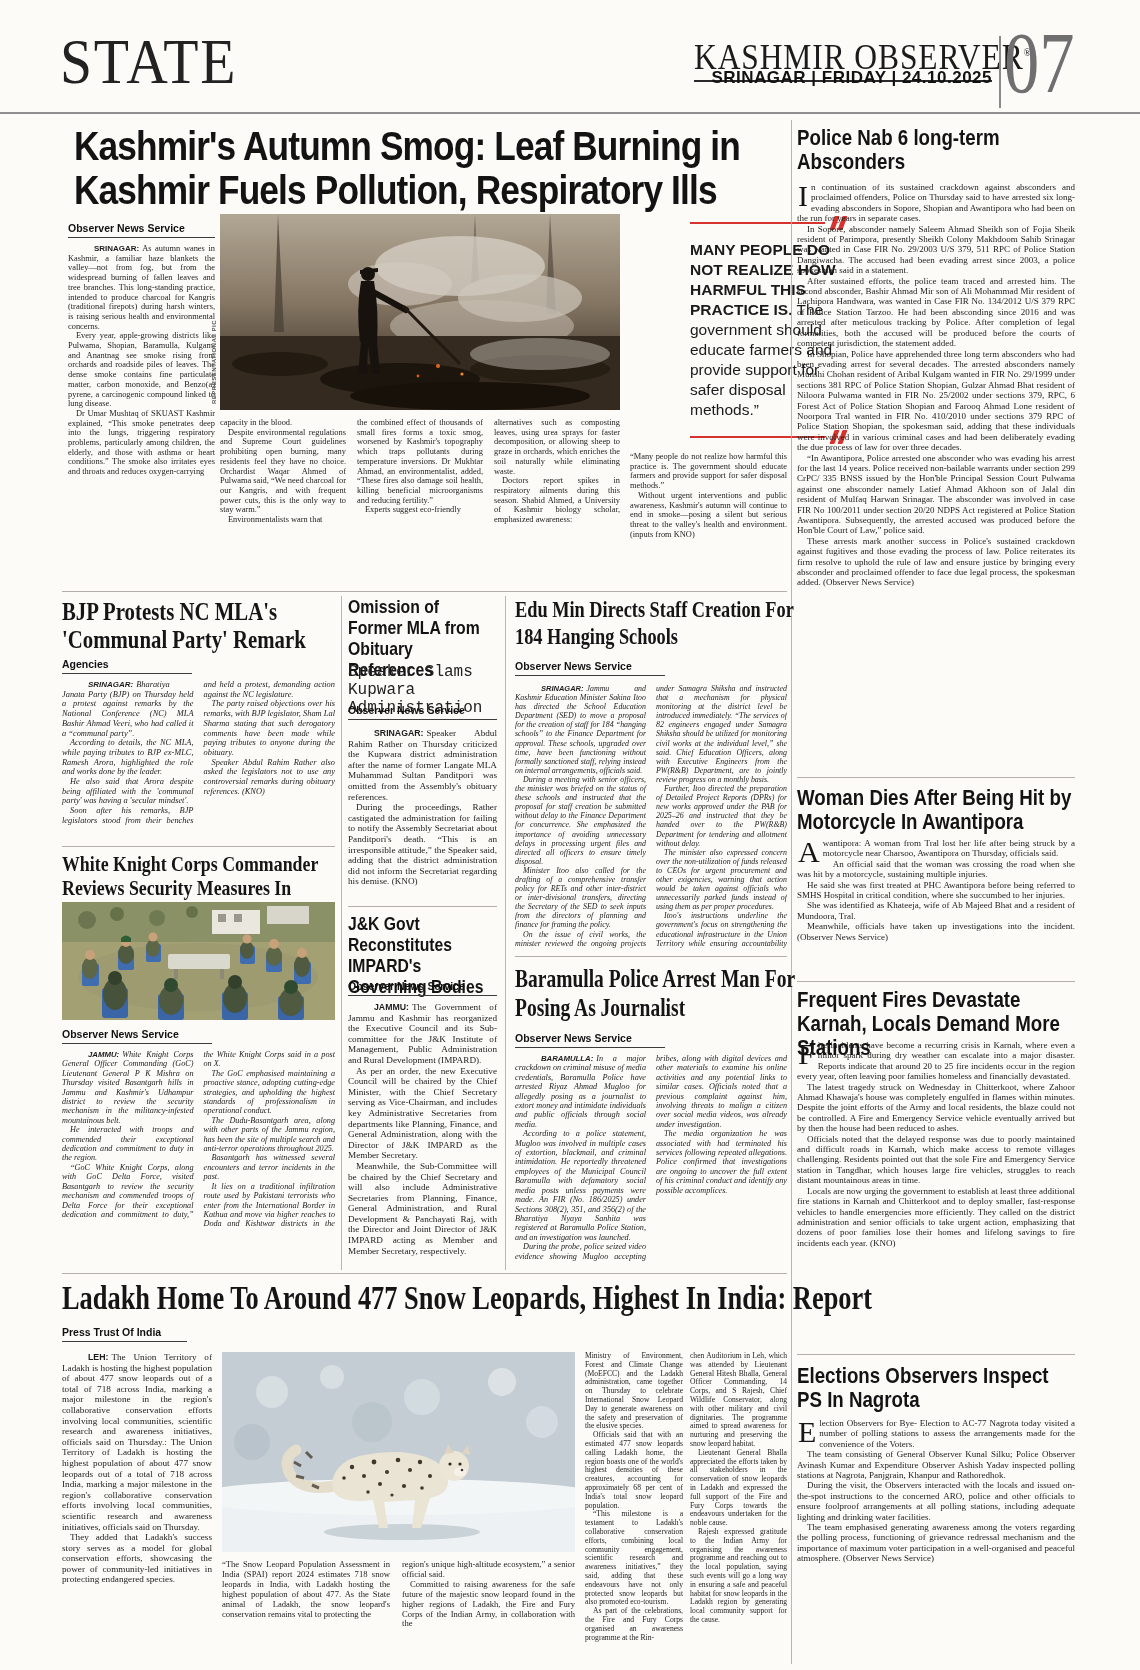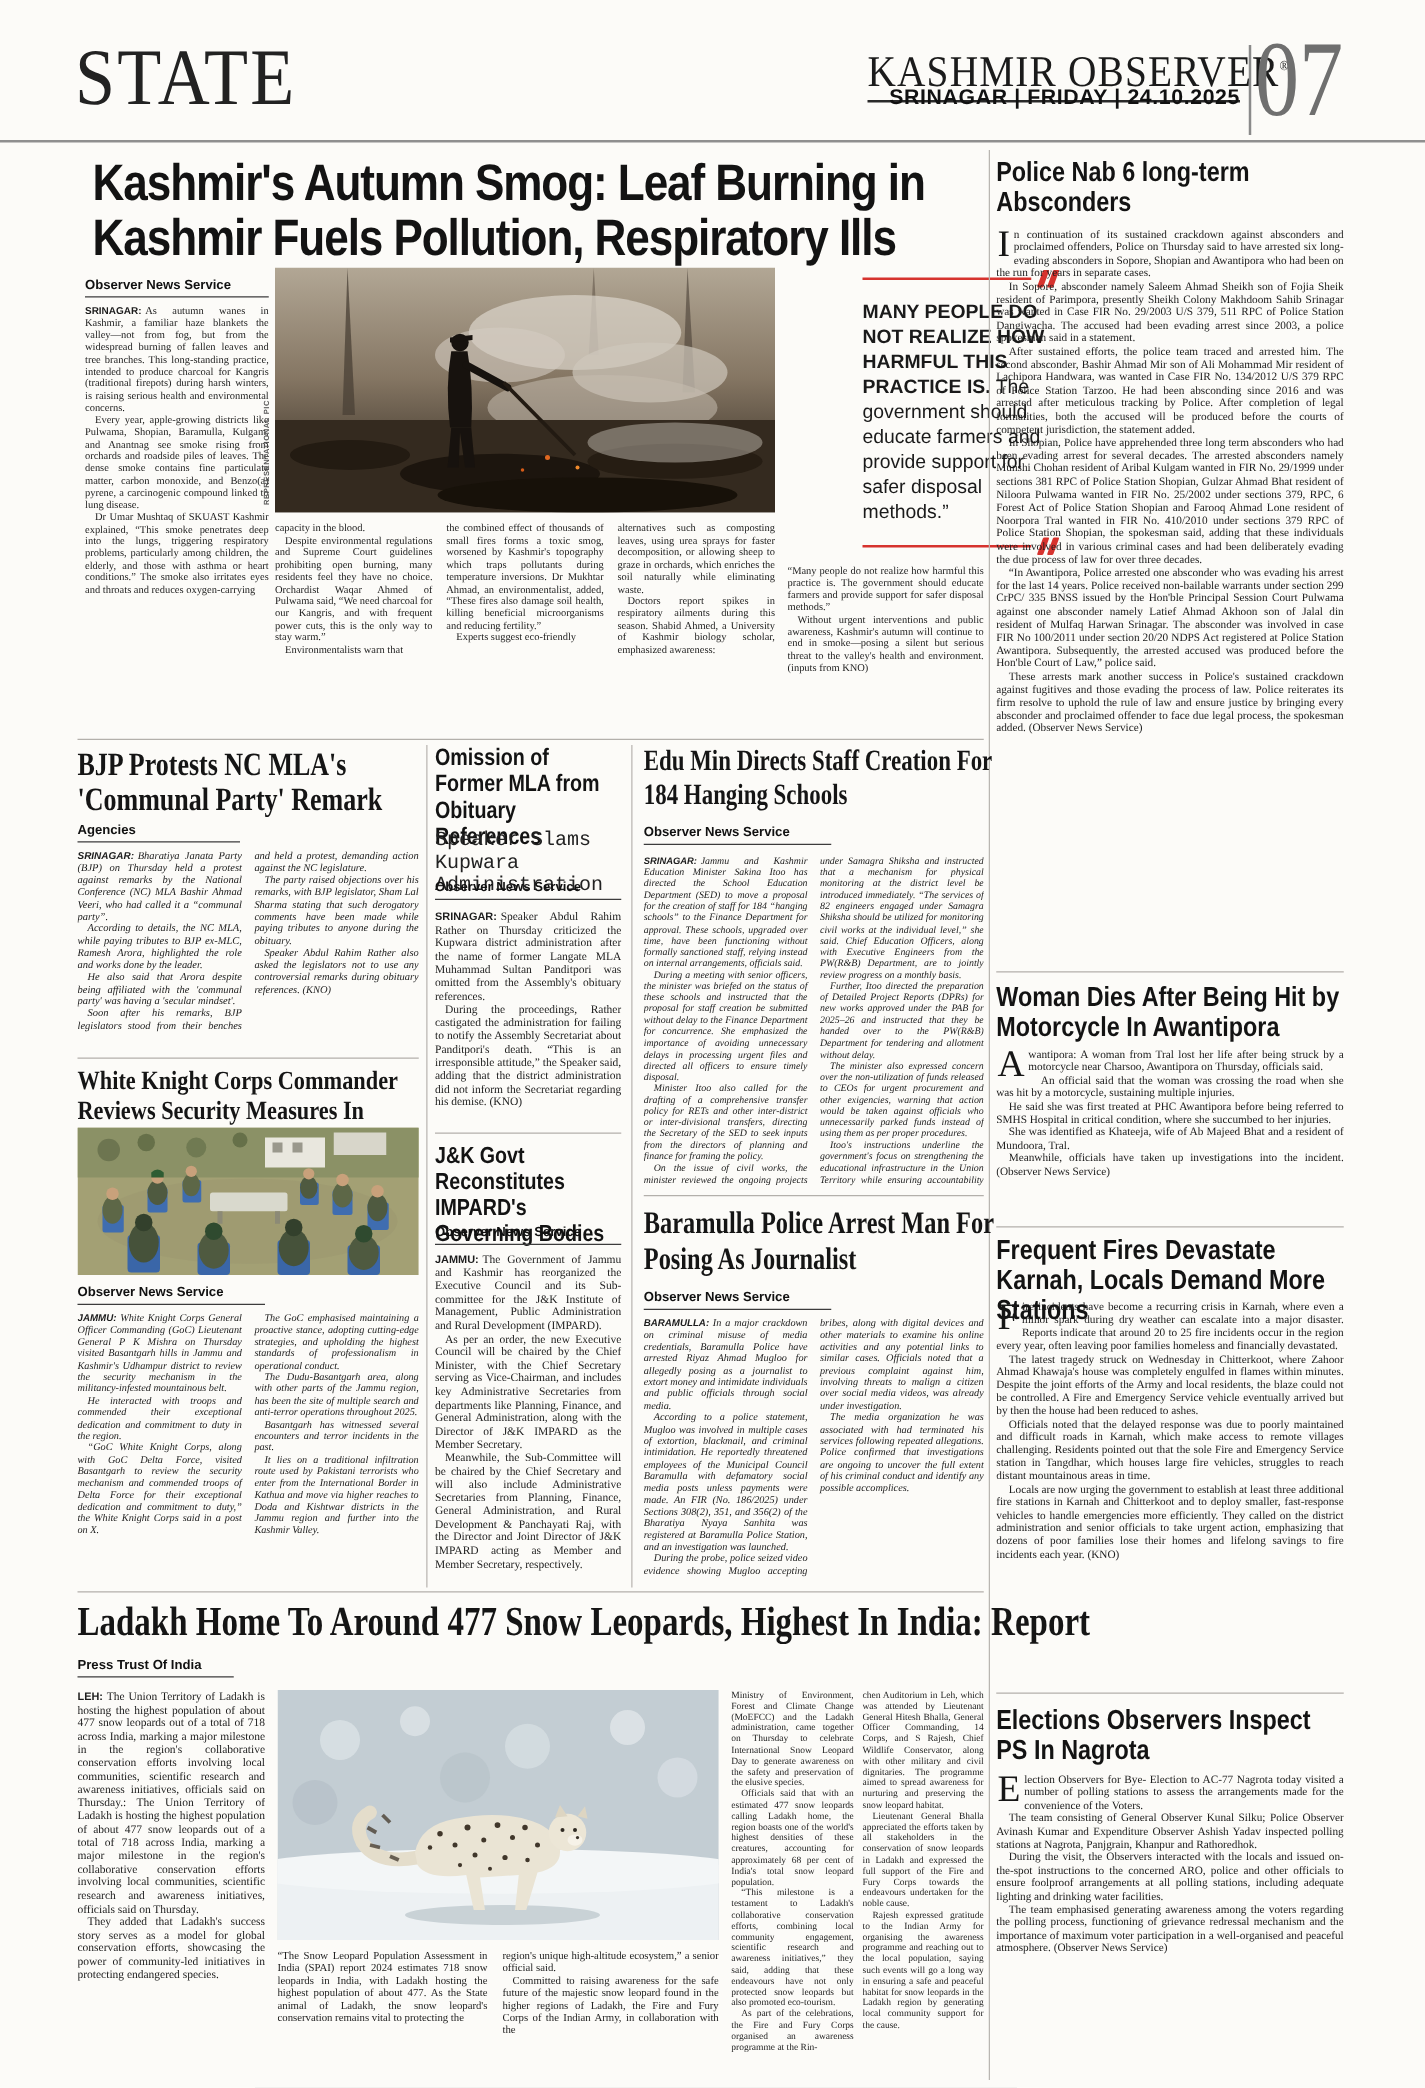--- a/index.html
+++ b/index.html
@@ -27,21 +27,21 @@
   .hl-serif{font-family:"Liberation Serif",serif;font-weight:700;color:#151515;}
   .cond{transform-origin:0 0;}
   
   .byline{font-family:"Liberation Sans",sans-serif;font-weight:700;font-size:10.5px;color:#111;
     border-bottom:1.5px solid #3c3c3c;padding-bottom:3px;}
   .subhead{font-family:Liberation Mono, monospace;font-size:16px;line-height:1.12;color:#222;}
   
   .body{font-size:8.4px;line-height:9.7px;text-align:justify;overflow:hidden;}
   .body p{margin:0;text-indent:8px;}
   .body p:first-child{text-indent:0;}
-  .body .dl{font-family:"Liberation Sans",sans-serif;font-weight:700;font-size:0.95em;margin-right:3px;}
+  .body .dl{font-family:"Liberation Sans",sans-serif;font-weight:700;font-size:0.95em;margin-right:3px;margin-left:26px;}
   .mid{font-size:9.2px;line-height:10.6px;}
   .f79{font-size:7.9px;line-height:9.1px;}
   .f82{font-size:8.2px;line-height:9.4px;}
   .f86{font-size:8.6px;line-height:9.9px;}
   .f76{font-size:7.6px;line-height:8.8px;}
   .f92{font-size:9.2px;line-height:10.6px;}
   .rc-body{font-size:9px;line-height:10.4px;}
   .rc-body p{text-indent:10px;}
   .cols2{column-count:2;column-gap:10px;column-fill:auto;font-style:italic;}
   .dropcap p:first-child{text-indent:0;}

